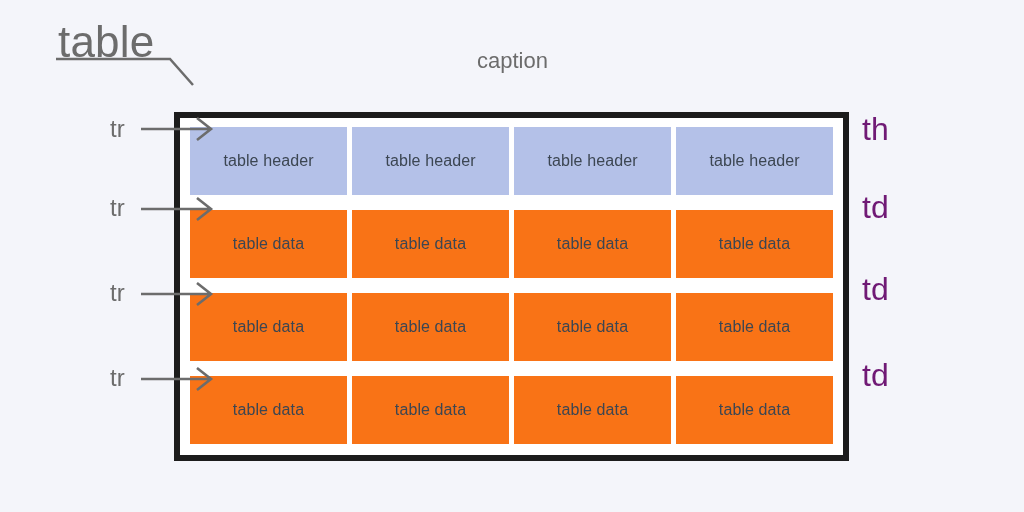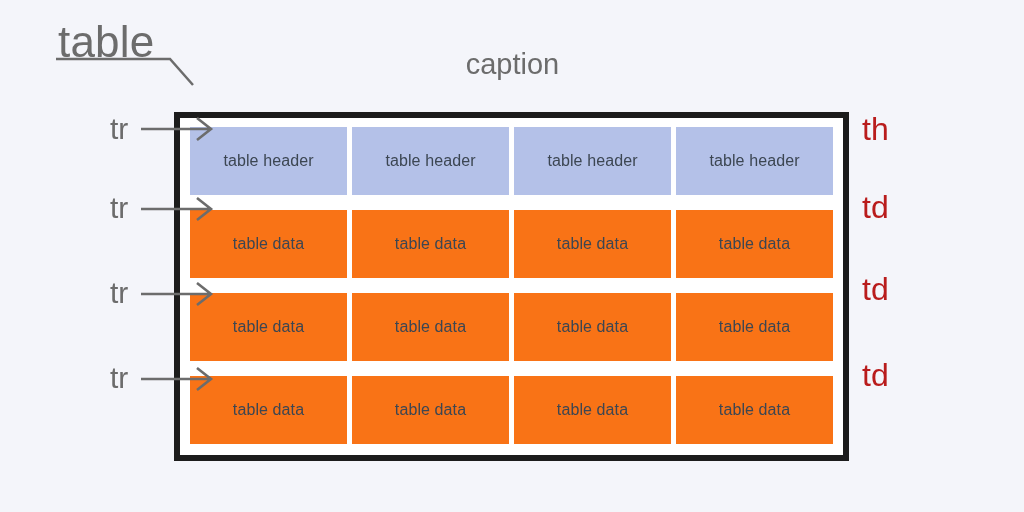--- a/index.html
+++ b/index.html
@@ -41,21 +41,21 @@
     overflow: visible;
   }
 
   
   #caption {
     position: absolute;
     left: 175px;
     top: 48px;
     width: 675px;
     text-align: center;
-    font-size: 29px;
+    font-size: 22px;
     color: #6c6c6c;
   }
 
   
   #table-box {
     position: absolute;
     left: 174px;
     top: 77px;
     width: 675px;
     height: 349px;
@@ -81,37 +81,37 @@
     font-size: 16px;
     color: #3c4652;
     letter-spacing: 0.1px;
   }
   .cell.th { background: #b4c1e8; }
   .cell.td { background: #f97316; }
 
   
   .tr-label {
     position: absolute;
-    font-size: 30px;
+    font-size: 24px;
     color: #6c6c6c;
     line-height: 30px;
   }
   .tr-arrow {
     position: absolute;
     width: 96px;
     height: 24px;
     overflow: visible;
   }
 
   
   .side-label {
     position: absolute;
     left: 862px;
     font-size: 32px;
-    color: #b91c1c;
+    color: #701a75;
     line-height: 32px;
   }
 </style>
 </head>
 <body>
 
 <div id="stage">
 
   <div id="table-label">table</div>
 

